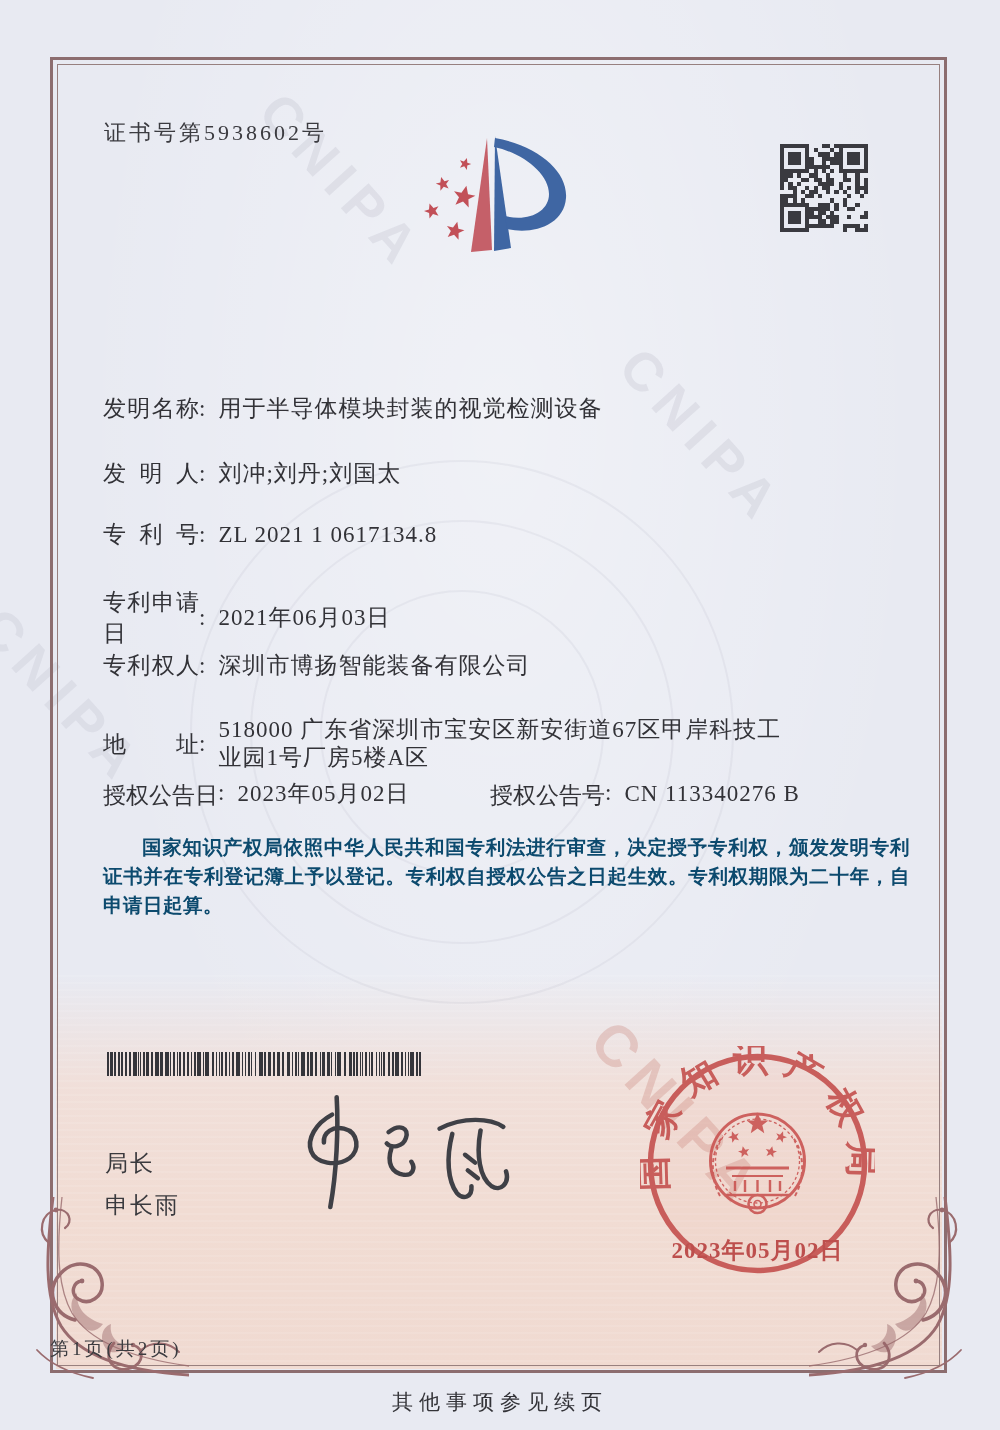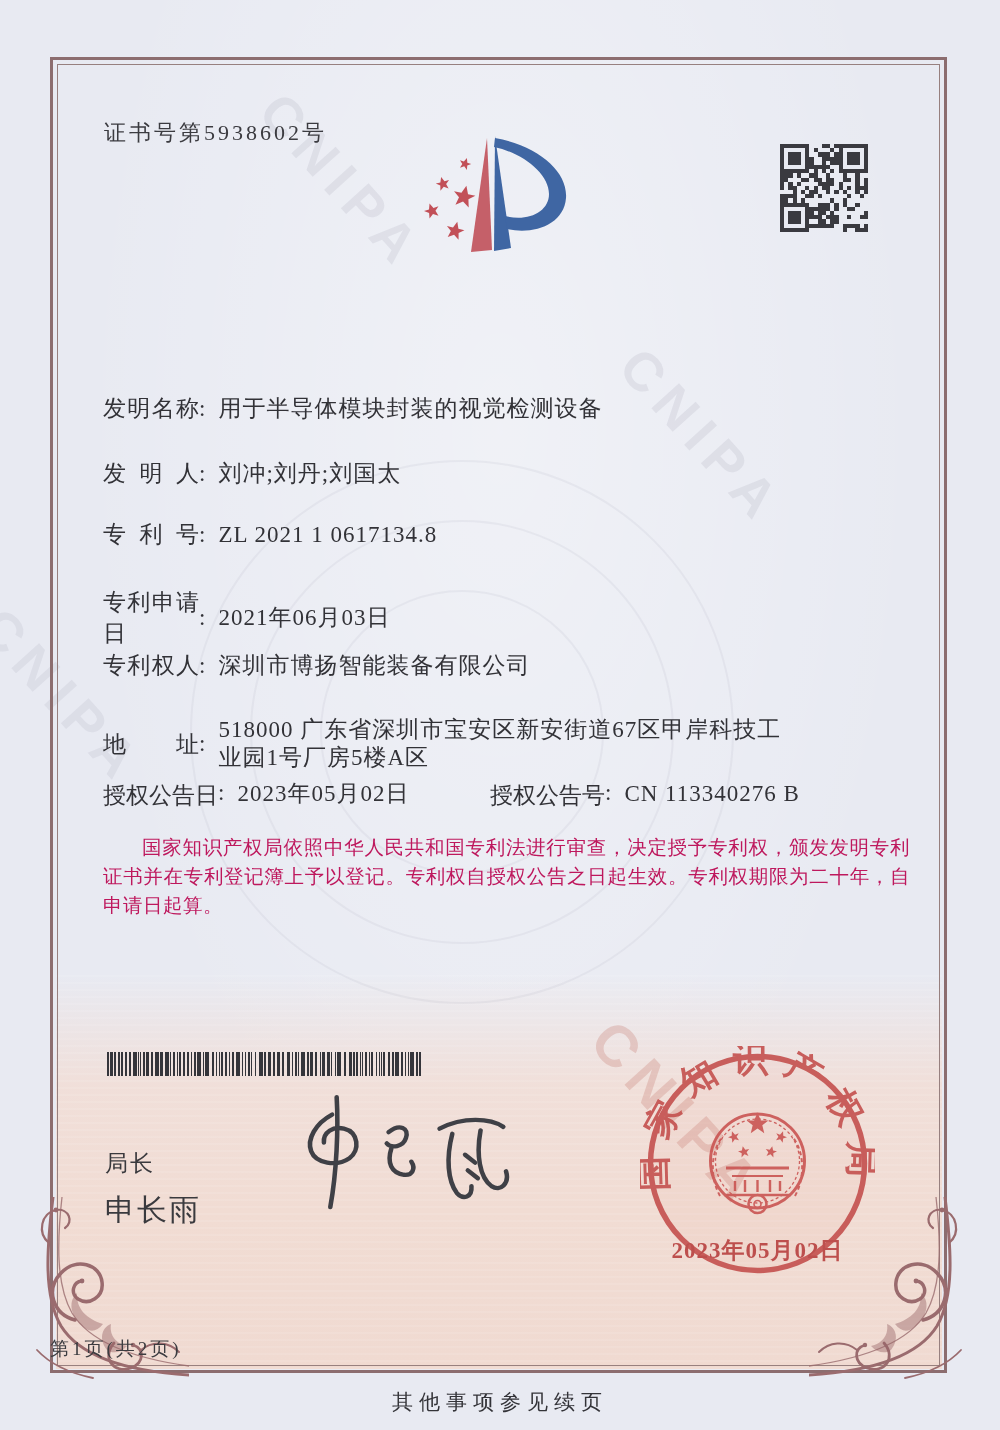--- a/index.html
+++ b/index.html
@@ -53,28 +53,28 @@
   .fcolon{flex:0 0 auto;}
   .fvalue{margin-left:13px;letter-spacing:1px;line-height:28px;}
   .fvalue-addr{max-width:572px;font-family:Liberation Serif, serif;}
   .r1{top:393px}.r2{top:458px}.r3{top:519px}.r4{top:587px}.r5{top:650px}.r6{top:716px}
   .grant{position:absolute;top:780px;font-size:23px;color:#323237;display:flex;}
   .g1{left:103px}.g2{left:490px}
   .grant .flabel{width:115px;flex-basis:115px;}
   
   .para{
     position:absolute;left:103px;width:807px;font-size:19.5px;line-height:29px;
-    text-align:justify;text-indent:2em;color:#be185d;letter-spacing:0.5px;
+    text-align:justify;text-indent:2em;color:#0c4a6e;letter-spacing:0.5px;font-weight:bold;
   }
   .p1{top:833px}.p2{top:925px}
   
   .barcode{position:absolute;left:107px;top:1052px;width:318px;height:24px;}
   
   .signer-title{position:absolute;left:105px;top:1148px;font-size:23px;letter-spacing:2px;font-family:"Liberation Sans","DejaVu Sans",sans-serif;color:#3a3a3e;}
-  .signer-name{position:absolute;left:105px;top:1190px;font-size:30px;letter-spacing:2px;font-family:"Liberation Sans","DejaVu Sans",sans-serif;color:#3a3a3e;}
+  .signer-name{position:absolute;left:105px;top:1190px;font-size:23px;letter-spacing:2px;font-family:"Liberation Sans","DejaVu Sans",sans-serif;color:#3a3a3e;}
   .signature{position:absolute;left:272px;top:1092px;width:255px;height:122px;}
   
   .seal{position:absolute;left:640px;top:1046px;width:235px;height:235px;opacity:0.9;}
   
   .orn{position:absolute;width:170px;height:188px;top:1197px;}
   .orn-l{left:19px;}
   .orn-r{right:21px;transform:scaleX(-1);}
   
   .pageno{position:absolute;left:50px;top:1336px;width:724px;text-align:left;font-size:19px;letter-spacing:3px;color:#3c3c40;}
   .contnote{position:absolute;left:0;top:1388px;width:1000px;text-align:center;font-size:21px;letter-spacing:6px;color:#333338;}

